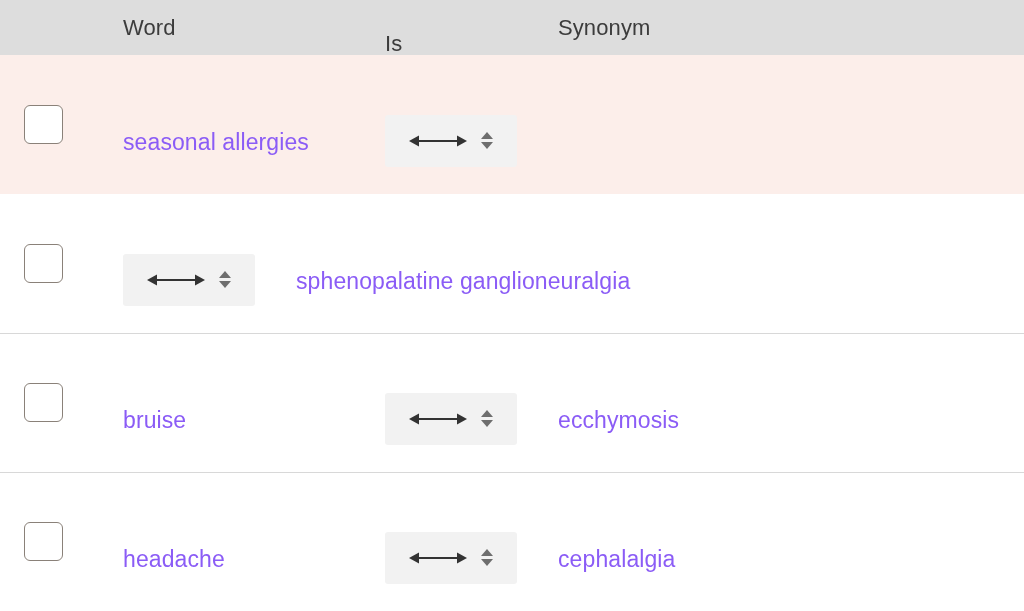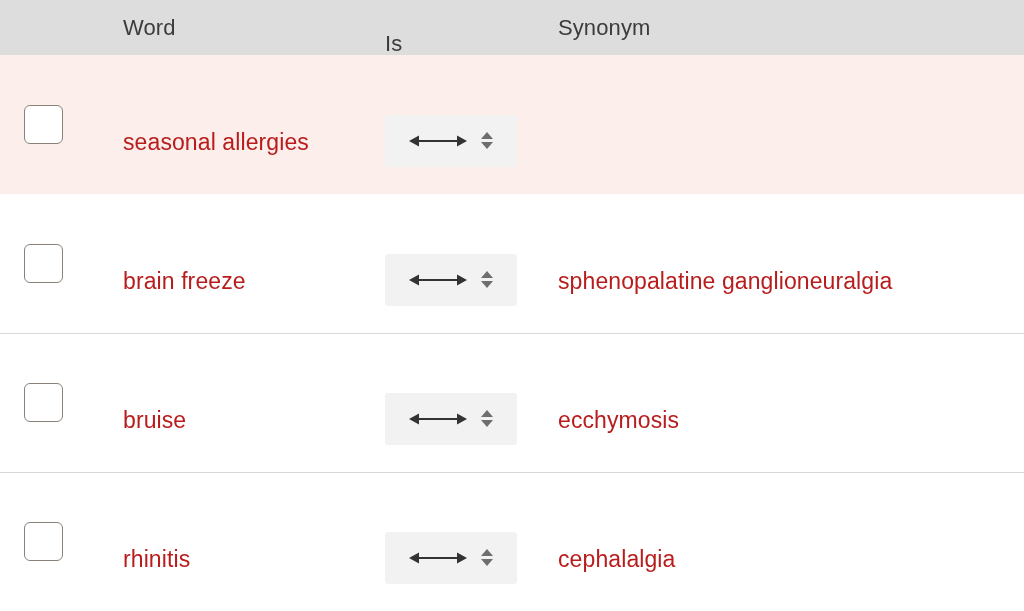--- a/index.html
+++ b/index.html
@@ -99,21 +99,21 @@
     box-sizing: border-box;
     border: 1.6px solid #8a8179;
     border-radius: 6px;
     background: #ffffff;
     display: block;
   }
 
   
   .cell-text {
     font-size: 23px;
-    color: #b91c1c;
+    color: #8b5cf6;
     font-weight: 400;
     letter-spacing: 0.1px;
     white-space: nowrap;
     margin-top: 36px;
   }
 
   
   .relation-select {
     width: 132px;
     height: 52px;
@@ -187,23 +187,20 @@
           <span class="tri tri-down"></span>
         </span>
       </div>
     </div>
   </div>
 
   <div class="row">
     <div class="col-check">
       <span class="checkbox"></span>
     </div>
-    <div class="col-word">
-      <span class="cell-text">brain freeze</span>
-    </div>
     <div class="col-is">
       <div class="relation-select">
         <svg class="rel-arrow" width="58" height="18" viewBox="0 0 58 18">
           <line x1="7" y1="9" x2="51" y2="9" stroke="#333333" stroke-width="2"></line>
           <polygon points="0,9 10,3.5 10,14.5" fill="#333333"></polygon>
           <polygon points="58,9 48,3.5 48,14.5" fill="#333333"></polygon>
         </svg>
         <span class="rel-stepper">
           <span class="tri tri-up"></span>
           <span class="tri tri-down"></span>
@@ -238,21 +235,21 @@
     <div class="col-syn">
       <span class="cell-text">ecchymosis</span>
     </div>
   </div>
 
   <div class="row divided">
     <div class="col-check">
       <span class="checkbox"></span>
     </div>
     <div class="col-word">
-      <span class="cell-text">rhinitis</span>
+      <span class="cell-text">headache</span>
     </div>
     <div class="col-is">
       <div class="relation-select">
         <svg class="rel-arrow" width="58" height="18" viewBox="0 0 58 18">
           <line x1="7" y1="9" x2="51" y2="9" stroke="#333333" stroke-width="2"></line>
           <polygon points="0,9 10,3.5 10,14.5" fill="#333333"></polygon>
           <polygon points="58,9 48,3.5 48,14.5" fill="#333333"></polygon>
         </svg>
         <span class="rel-stepper">
           <span class="tri tri-up"></span>

